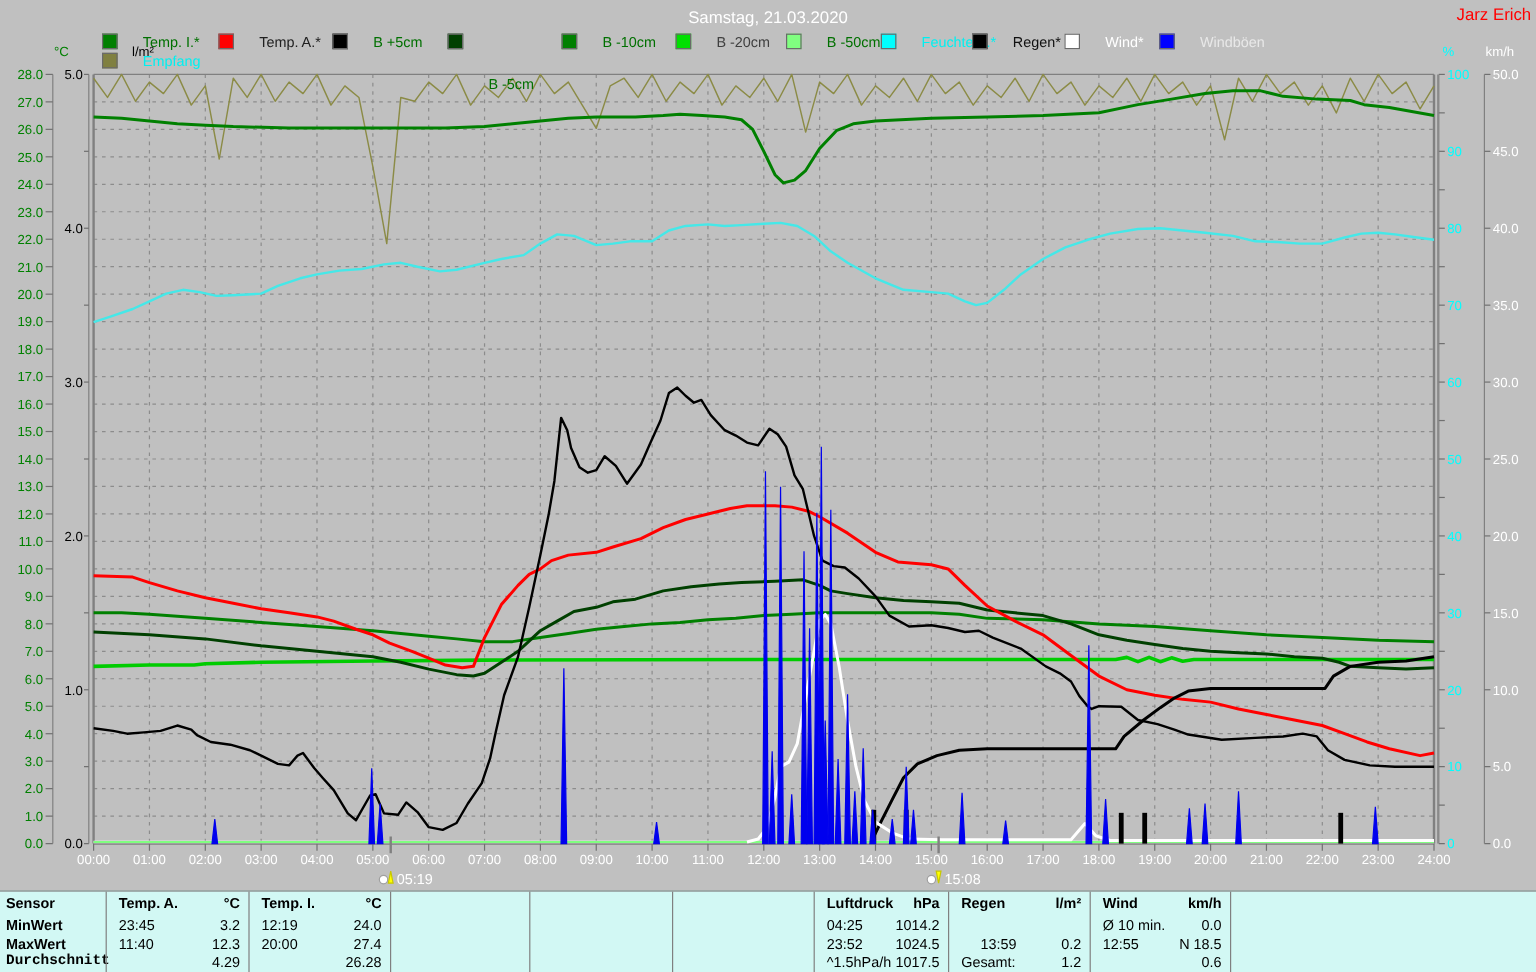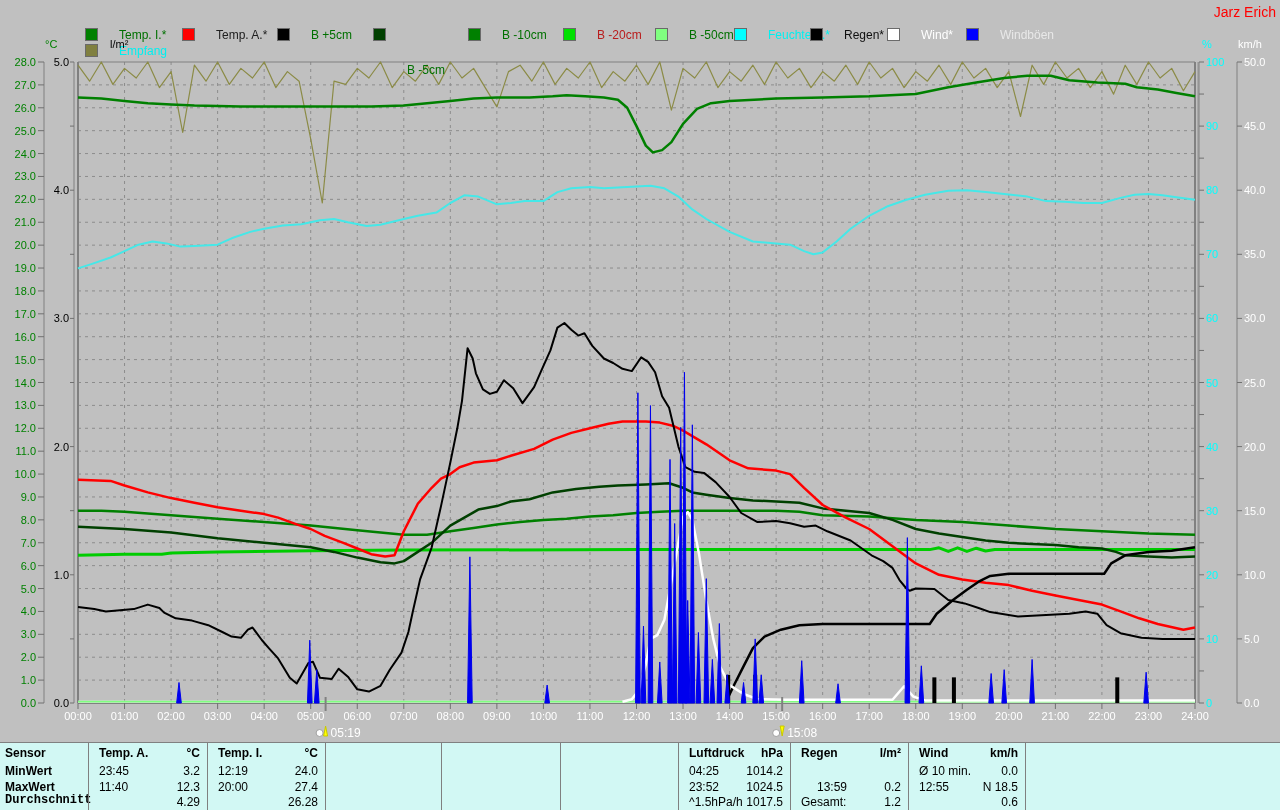--- a/index.html
+++ b/index.html
@@ -330,20 +330,21 @@
       <line x1="325.6016666666667" y1="697" x2="325.6016666666667" y2="711" stroke="#808080" stroke-width="2"></line>
       <circle cx="319.6016666666667" cy="733" r="3.5" fill="#FFFFFF" stroke="#A0A0A0"></circle>
       <polygon points="323.6016666666667,736 327.6016666666667,736 325.6016666666667,726" fill="#FFFF00" stroke="#C8C800"></polygon>
       <text x="330.6016666666667" y="737" fill="#FFFFFF" text-anchor="start" font-size="12" font-family="Liberation Sans, sans-serif">05:19</text>
       <line x1="782.1754166666667" y1="697" x2="782.1754166666667" y2="711" stroke="#808080" stroke-width="2"></line>
       <circle cx="776.1754166666667" cy="733" r="3.5" fill="#FFFFFF" stroke="#A0A0A0"></circle>
       <polygon points="780.1754166666667,726 784.1754166666667,726 782.1754166666667,736" fill="#FFFF00" stroke="#C8C800"></polygon>
       <text x="787.1754166666667" y="737" fill="#FFFFFF" text-anchor="start" font-size="12" font-family="Liberation Sans, sans-serif">15:08</text>
     </svg>
 
+<div class="ovl" id="page-title">Samstag, 21.03.2020</div>
 <div class="ovl" id="watermark">Jarz Erich</div>
 
 <div id="legend-r1">
       <div class="legend-item">
         <span class="sw" style="background: rgb(0, 128, 0);"></span>
         <span style="color: rgb(0, 112, 0);">Temp. I.*</span>
       </div>
       <div class="legend-item">
         <span class="sw" style="background: rgb(255, 0, 0);"></span>
         <span style="color: rgb(32, 32, 32);">Temp. A.*</span>
@@ -355,21 +356,21 @@
       <div class="legend-item">
         <span class="sw" style="background: rgb(0, 64, 0);"></span>
         <span style="color: rgb(0, 112, 0); margin-top: 35px;">B -5cm</span>
       </div>
       <div class="legend-item">
         <span class="sw" style="background: rgb(0, 128, 0);"></span>
         <span style="color: rgb(0, 112, 0);">B -10cm</span>
       </div>
       <div class="legend-item">
         <span class="sw" style="background: rgb(0, 224, 0);"></span>
-        <span style="color: #b91c1c;">B -20cm</span>
+        <span style="color: #404040;">B -20cm</span>
       </div>
       <div class="legend-item">
         <span class="sw" style="background: rgb(128, 255, 128);"></span>
         <span style="color: rgb(0, 112, 0);">B -50cm</span>
       </div>
       <div class="legend-item">
         <span class="sw" style="background: rgb(0, 255, 255);"></span>
         <span style="color: rgb(0, 240, 240);">Feuchte A.*</span>
       </div>
       <div class="legend-item">

